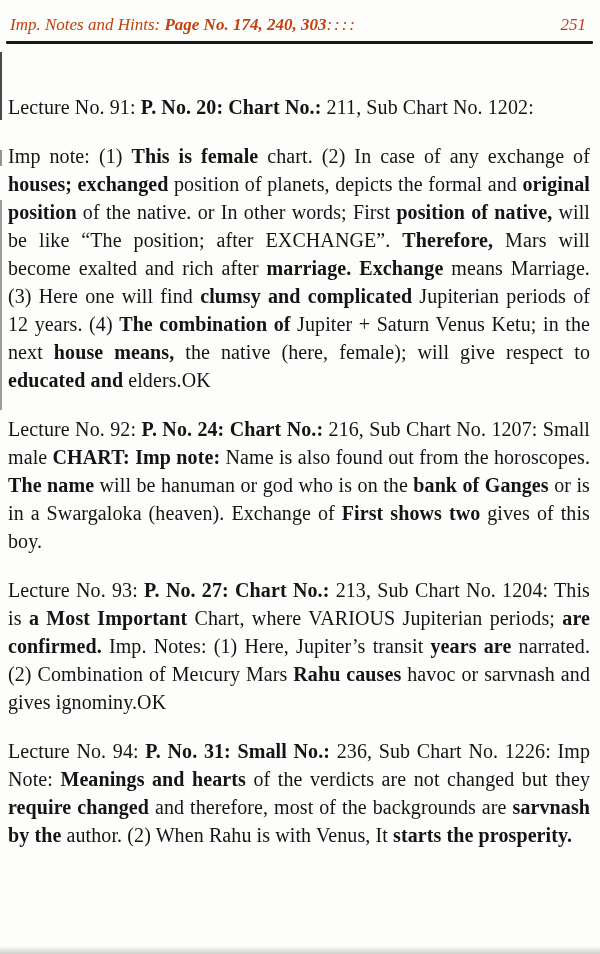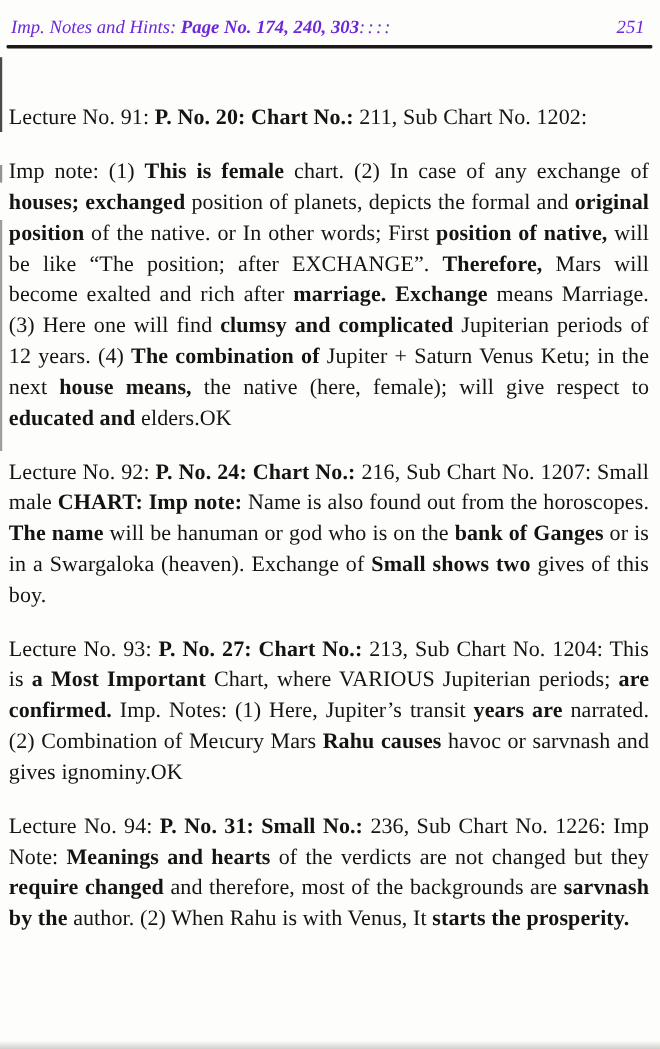--- a/index.html
+++ b/index.html
@@ -20,21 +20,21 @@
     inset: 0;
   }
   
   .running-head {
     display: flex;
     justify-content: space-between;
     align-items: baseline;
     padding: 15px 14px 0 10px;
     font-style: italic;
     font-size: 17px;
-    color: #6d28d9;
+    color: #c2410c;
     white-space: nowrap;
   }
   .running-head b {
     font-weight: 700;
   }
   .head-trailing {
     letter-spacing: 2px;
   }
   .rule {
     height: 3px;
@@ -87,21 +87,21 @@
       <span>Imp. Notes and Hints: </span><b>Page No. 174, 240, 303</b><span class="head-trailing">::::</span>
     </div>
     <div>251</div>
   </header>
 
   <div class="rule"></div>
 
   <main class="content">
       <p><span>Lecture No. 91: </span><b>P. No. 20: Chart No.:</b><span> 211, Sub Chart No. 1202:</span></p>
       <p><span>Imp note: (1) </span><b>This is female</b><span> chart. (2) In case of any exchange of </span><b>houses; exchanged</b><span> position of planets, depicts the formal and </span><b>original position</b><span> of the native. or In other words; First </span><b>position of native,</b><span> will be like “The position; after EXCHANGE”. </span><b>Therefore,</b><span> Mars will become exalted and rich after </span><b>marriage. Exchange</b><span> means Marriage. (3) Here one will find </span><b>clumsy and complicated</b><span> Jupiterian periods of 12 years. (4) </span><b>The combination of</b><span> Jupiter + Saturn Venus Ketu; in the next </span><b>house means,</b><span> the native (here, female); will give respect to </span><b>educated and</b><span> elders.OK</span></p>
-      <p><span>Lecture No. 92: </span><b>P. No. 24: Chart No.:</b><span> 216, Sub Chart No. 1207: Small male </span><b>CHART: Imp note:</b><span> Name is also found out from the horoscopes. </span><b>The name</b><span> will be hanuman or god who is on the </span><b>bank of Ganges</b><span> or is in a Swargaloka (heaven). Exchange of </span><b>Small shows two</b><span> gives of this boy.</span></p>
+      <p><span>Lecture No. 92: </span><b>P. No. 24: Chart No.:</b><span> 216, Sub Chart No. 1207: Small male </span><b>CHART: Imp note:</b><span> Name is also found out from the horoscopes. </span><b>The name</b><span> will be hanuman or god who is on the </span><b>bank of Ganges</b><span> or is in a Swargaloka (heaven). Exchange of </span><b>First shows two</b><span> gives of this boy.</span></p>
       <p><span>Lecture No. 93: </span><b>P. No. 27: Chart No.:</b><span> 213, Sub Chart No. 1204: This is </span><b>a Most Important</b><span> Chart, where VARIOUS Jupiterian periods; </span><b>are confirmed.</b><span> Imp. Notes: (1) Here, Jupiter’s transit </span><b>years are</b><span> narrated. (2) Combination of Meιcury Mars </span><b>Rahu causes</b><span> havoc or sarvnash and gives ignominy.OK</span></p>
       <p><span>Lecture No. 94: </span><b>P. No. 31: Small No.:</b><span> 236, Sub Chart No. 1226: Imp Note: </span><b>Meanings and hearts</b><span> of the verdicts are not changed but they </span><b>require changed</b><span> and therefore, most of the backgrounds are </span><b>sarvnash by the</b><span> author. (2) When Rahu is with Venus, It </span><b>starts the prosperity.</b></p>
     </main>
 
   <div class="edge-mark m1"></div>
   <div class="edge-mark m2"></div>
   <div class="edge-mark m3"></div>
   <div class="bottom-shade"></div>
 
 </div>

